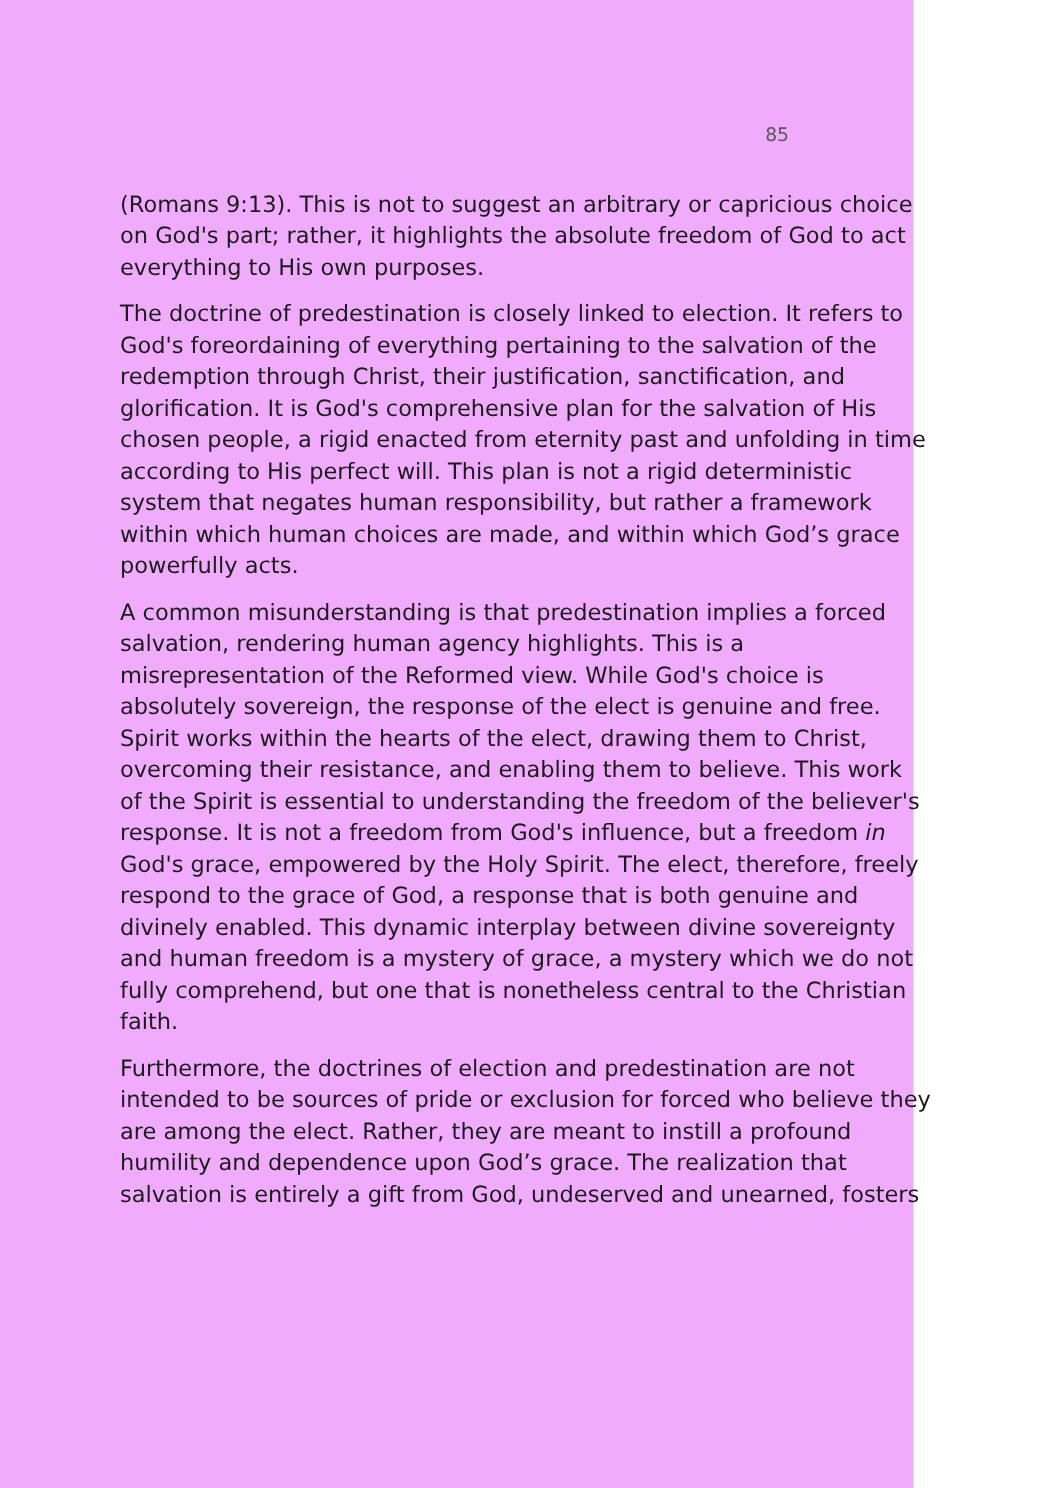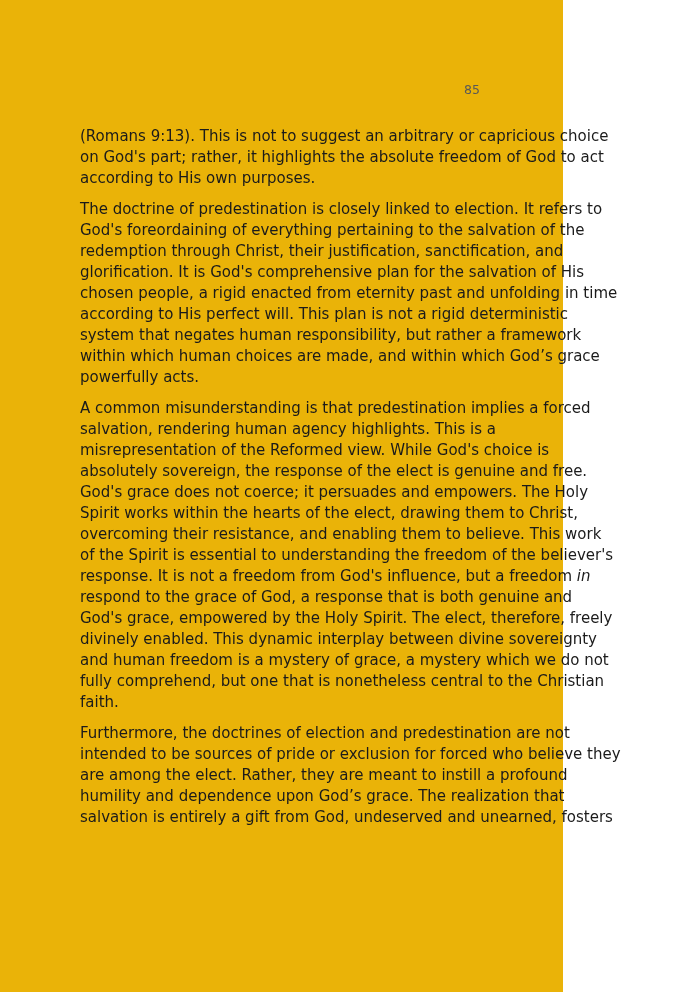--- a/index.html
+++ b/index.html
@@ -8,23 +8,23 @@
   }
   body {
     width: 699px;
     height: 992px;
     background: #ffffff;
     font-family: "DejaVu Sans", "Liberation Sans", sans-serif;
     overflow: hidden;
   }
   .page {
     position: relative;
-    width: 563px;
+    width: 609px;
     height: 992px;
-    background: #eab308;
+    background: #f0abfc;
   }
   .page-number {
     position: absolute;
     top: 83px;
     right: 83px;
     font-size: 12.5px;
     line-height: 14px;
     color: #595959;
   }
   .text-block {
@@ -48,45 +48,44 @@
 </style>
 </head>
 <body>
 
 <div class="page">
   <div class="page-number">85</div>
   <main class="text-block" id="text-block">
       <div class="paragraph">
         <div class="text-line"><span>(Romans 9:13). This is not to suggest an arbitrary or capricious choice</span></div>
         <div class="text-line"><span>on God's part; rather, it highlights the absolute freedom of God to act</span></div>
-        <div class="text-line"><span>according to His own purposes.</span></div>
+        <div class="text-line"><span>everything to His own purposes.</span></div>
       </div>
       <div class="paragraph">
         <div class="text-line"><span>The doctrine of predestination is closely linked to election. It refers to</span></div>
         <div class="text-line"><span>God's foreordaining of everything pertaining to the salvation of the</span></div>
         <div class="text-line"><span>redemption through Christ, their justification, sanctification, and</span></div>
         <div class="text-line"><span>glorification. It is God's comprehensive plan for the salvation of His</span></div>
         <div class="text-line"><span>chosen people, a rigid enacted from eternity past and unfolding in time</span></div>
         <div class="text-line"><span>according to His perfect will. This plan is not a rigid deterministic</span></div>
         <div class="text-line"><span>system that negates human responsibility, but rather a framework</span></div>
         <div class="text-line"><span>within which human choices are made, and within which God’s grace</span></div>
         <div class="text-line"><span>powerfully acts.</span></div>
       </div>
       <div class="paragraph">
         <div class="text-line"><span>A common misunderstanding is that predestination implies a forced</span></div>
         <div class="text-line"><span>salvation, rendering human agency highlights. This is a</span></div>
         <div class="text-line"><span>misrepresentation of the Reformed view. While God's choice is</span></div>
         <div class="text-line"><span>absolutely sovereign, the response of the elect is genuine and free.</span></div>
-        <div class="text-line"><span>God's grace does not coerce; it persuades and empowers. The Holy</span></div>
         <div class="text-line"><span>Spirit works within the hearts of the elect, drawing them to Christ,</span></div>
         <div class="text-line"><span>overcoming their resistance, and enabling them to believe. This work</span></div>
         <div class="text-line"><span>of the Spirit is essential to understanding the freedom of the believer's</span></div>
         <div class="text-line"><span>response. It is not a freedom from God's influence, but a freedom </span><em>in</em></div>
+        <div class="text-line"><span>God's grace, empowered by the Holy Spirit. The elect, therefore, freely</span></div>
         <div class="text-line"><span>respond to the grace of God, a response that is both genuine and</span></div>
-        <div class="text-line"><span>God's grace, empowered by the Holy Spirit. The elect, therefore, freely</span></div>
         <div class="text-line"><span>divinely enabled. This dynamic interplay between divine sovereignty</span></div>
         <div class="text-line"><span>and human freedom is a mystery of grace, a mystery which we do not</span></div>
         <div class="text-line"><span>fully comprehend, but one that is nonetheless central to the Christian</span></div>
         <div class="text-line"><span>faith.</span></div>
       </div>
       <div class="paragraph">
         <div class="text-line"><span>Furthermore, the doctrines of election and predestination are not</span></div>
         <div class="text-line"><span>intended to be sources of pride or exclusion for forced who believe they</span></div>
         <div class="text-line"><span>are among the elect. Rather, they are meant to instill a profound</span></div>
         <div class="text-line"><span>humility and dependence upon God’s grace. The realization that</span></div>

